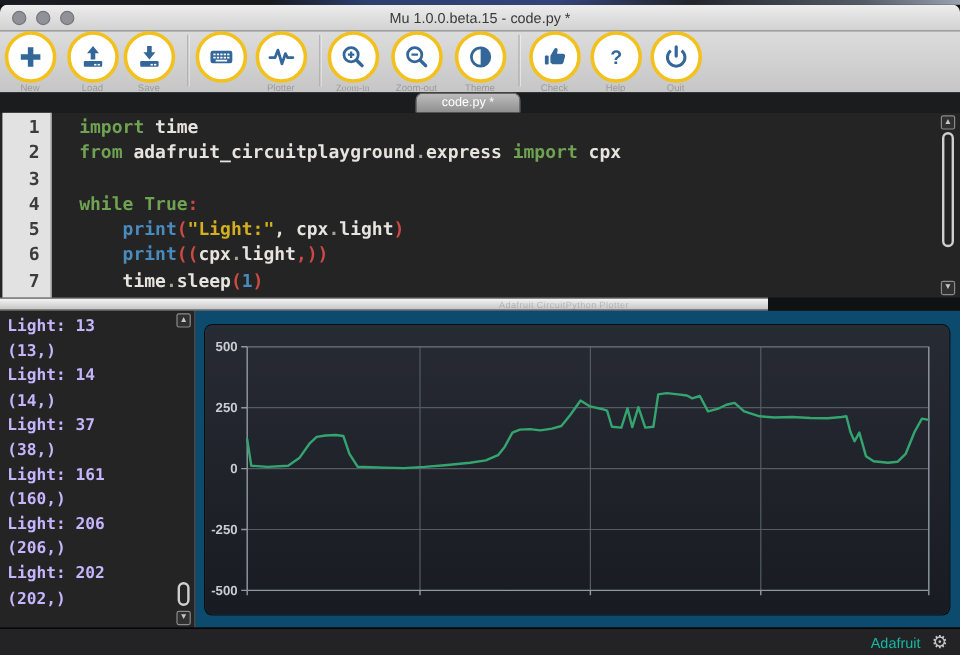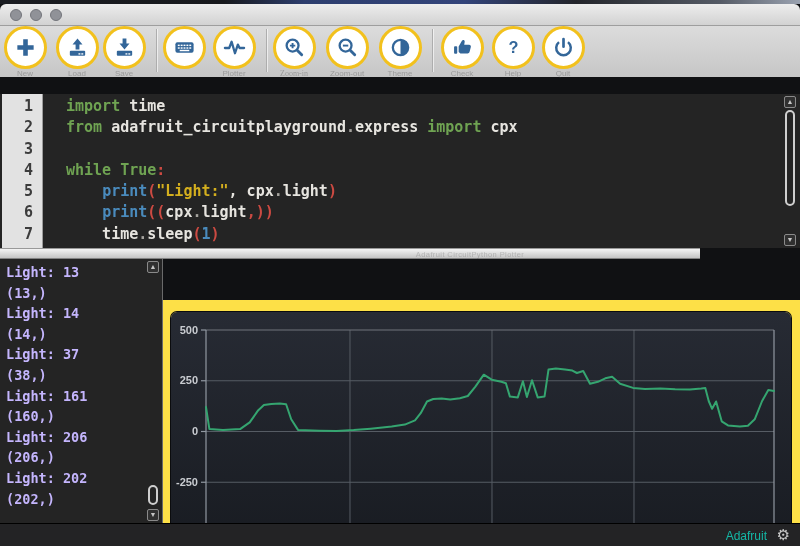--- a/index.html
+++ b/index.html
@@ -46,32 +46,32 @@
 
   
   .sb{position:absolute;width:13px;}
   .sb-btn{position:absolute;left:0;width:12px;height:12px;box-sizing:border-box;border:1px solid #8a8a8a;
     background:#303030;color:#c5c5c5;font-size:7px;line-height:10px;text-align:center;border-radius:2px;}
   .sb-thumb{position:absolute;left:1px;width:10px;box-sizing:border-box;border:2px solid #cfcfcf;border-radius:5px;}
   .ed-sb{right:3px;top:2px;bottom:2px;}
   .co-sb{right:2px;top:2px;bottom:2px;}
 
   
-  .splitter{position:absolute;top:248px;left:0;width:700px;height:11px;box-sizing:border-box;
+  .splitter{position:absolute;top:248px;left:0;width:640px;height:11px;box-sizing:border-box;
     background:linear-gradient(#f4f4f4,#c4c4c4);border-top:1px solid #999;border-bottom:1px solid #828282;}
   .ghost{position:absolute;left:400px;top:1px;width:140px;text-align:center;font-size:7.5px;
     color:rgba(40,40,40,.22);letter-spacing:.4px;overflow:hidden;white-space:nowrap;}
 
   
   .bottom{position:absolute;top:259px;left:0;width:800px;height:264px;}
   .console{position:absolute;left:0;top:0;bottom:0;width:162px;background:#242424;}
   .console-text{position:absolute;left:6px;top:3px;font:bold 13.5px "DejaVu Sans Mono",monospace;
     color:#c4b5fd;white-space:pre;line-height:20.6px;}
   .vdivider{position:absolute;left:162px;top:0;bottom:0;width:1px;background:#6a6a6a;}
-  .plotter{position:absolute;left:163px;right:0;top:0;bottom:0;background:#fde047;margin-top:41px;}
+  .plotter{position:absolute;left:163px;right:0;top:0;bottom:0;background:#0c4a6e;}
   .chart{position:absolute;left:8px;top:12px;width:620px;height:241px;border-radius:6px;
     background:linear-gradient(#272b34,#181b21);box-shadow:0 0 0 1px #0b0c0e;}
   .chart svg{display:block;}
 
   
   .statusbar{position:absolute;top:523px;left:0;width:800px;height:23px;background:#232325;border-top:1px solid #000;box-sizing:border-box;}
   .brand{position:absolute;right:33px;top:5px;font-size:12px;color:#14b8a6;}
   .gear{position:absolute;right:10px;top:2px;font-size:15px;color:#c6c6c6;}
 </style>
 </head>
@@ -79,20 +79,21 @@
 
 <div class="screen">
   <div class="top-strip"></div>
 
   <div class="titlebar">
     <div class="tl-dots">
       <div class="tl-dot"></div>
       <div class="tl-dot"></div>
       <div class="tl-dot"></div>
     </div>
+    <div class="win-title">Mu 1.0.0.beta.15 - code.py *</div>
   </div>
 
   <div class="toolbar" id="toolbar">
       <div class="tb-btn" style="left: 4px;">
         <span>
           <svg viewBox="0 0 24 24">
             <path fill="#336699" d="M9.6 3.5h4.8v6.1h6.1v4.8h-6.1v6.1H9.6v-6.1H3.5V9.6h6.1z"></path>
           </svg>
         </span>
       </div>
@@ -201,20 +202,23 @@
             <path fill="none" stroke="#336699" stroke-width="2.6" d="M7.3 6.4a7.6 7.6 0 1 0 9.4 0"></path>
           </svg>
         </span>
       </div>
       <div class="tb-label" style="left: 533px;">Quit</div>
       <div class="tb-sep" style="left: 156px;"></div>
       <div class="tb-sep" style="left: 266px;"></div>
       <div class="tb-sep" style="left: 432px;"></div>
     </div>
 
+  <div class="tabbar">
+    <div class="tab">code.py *</div>
+  </div>
 
   <div class="editor">
     <div class="gutter" id="gutter">
         <div>1</div>
         <div>2</div>
         <div>3</div>
         <div>4</div>
         <div>5</div>
         <div>6</div>
         <div>7</div>

